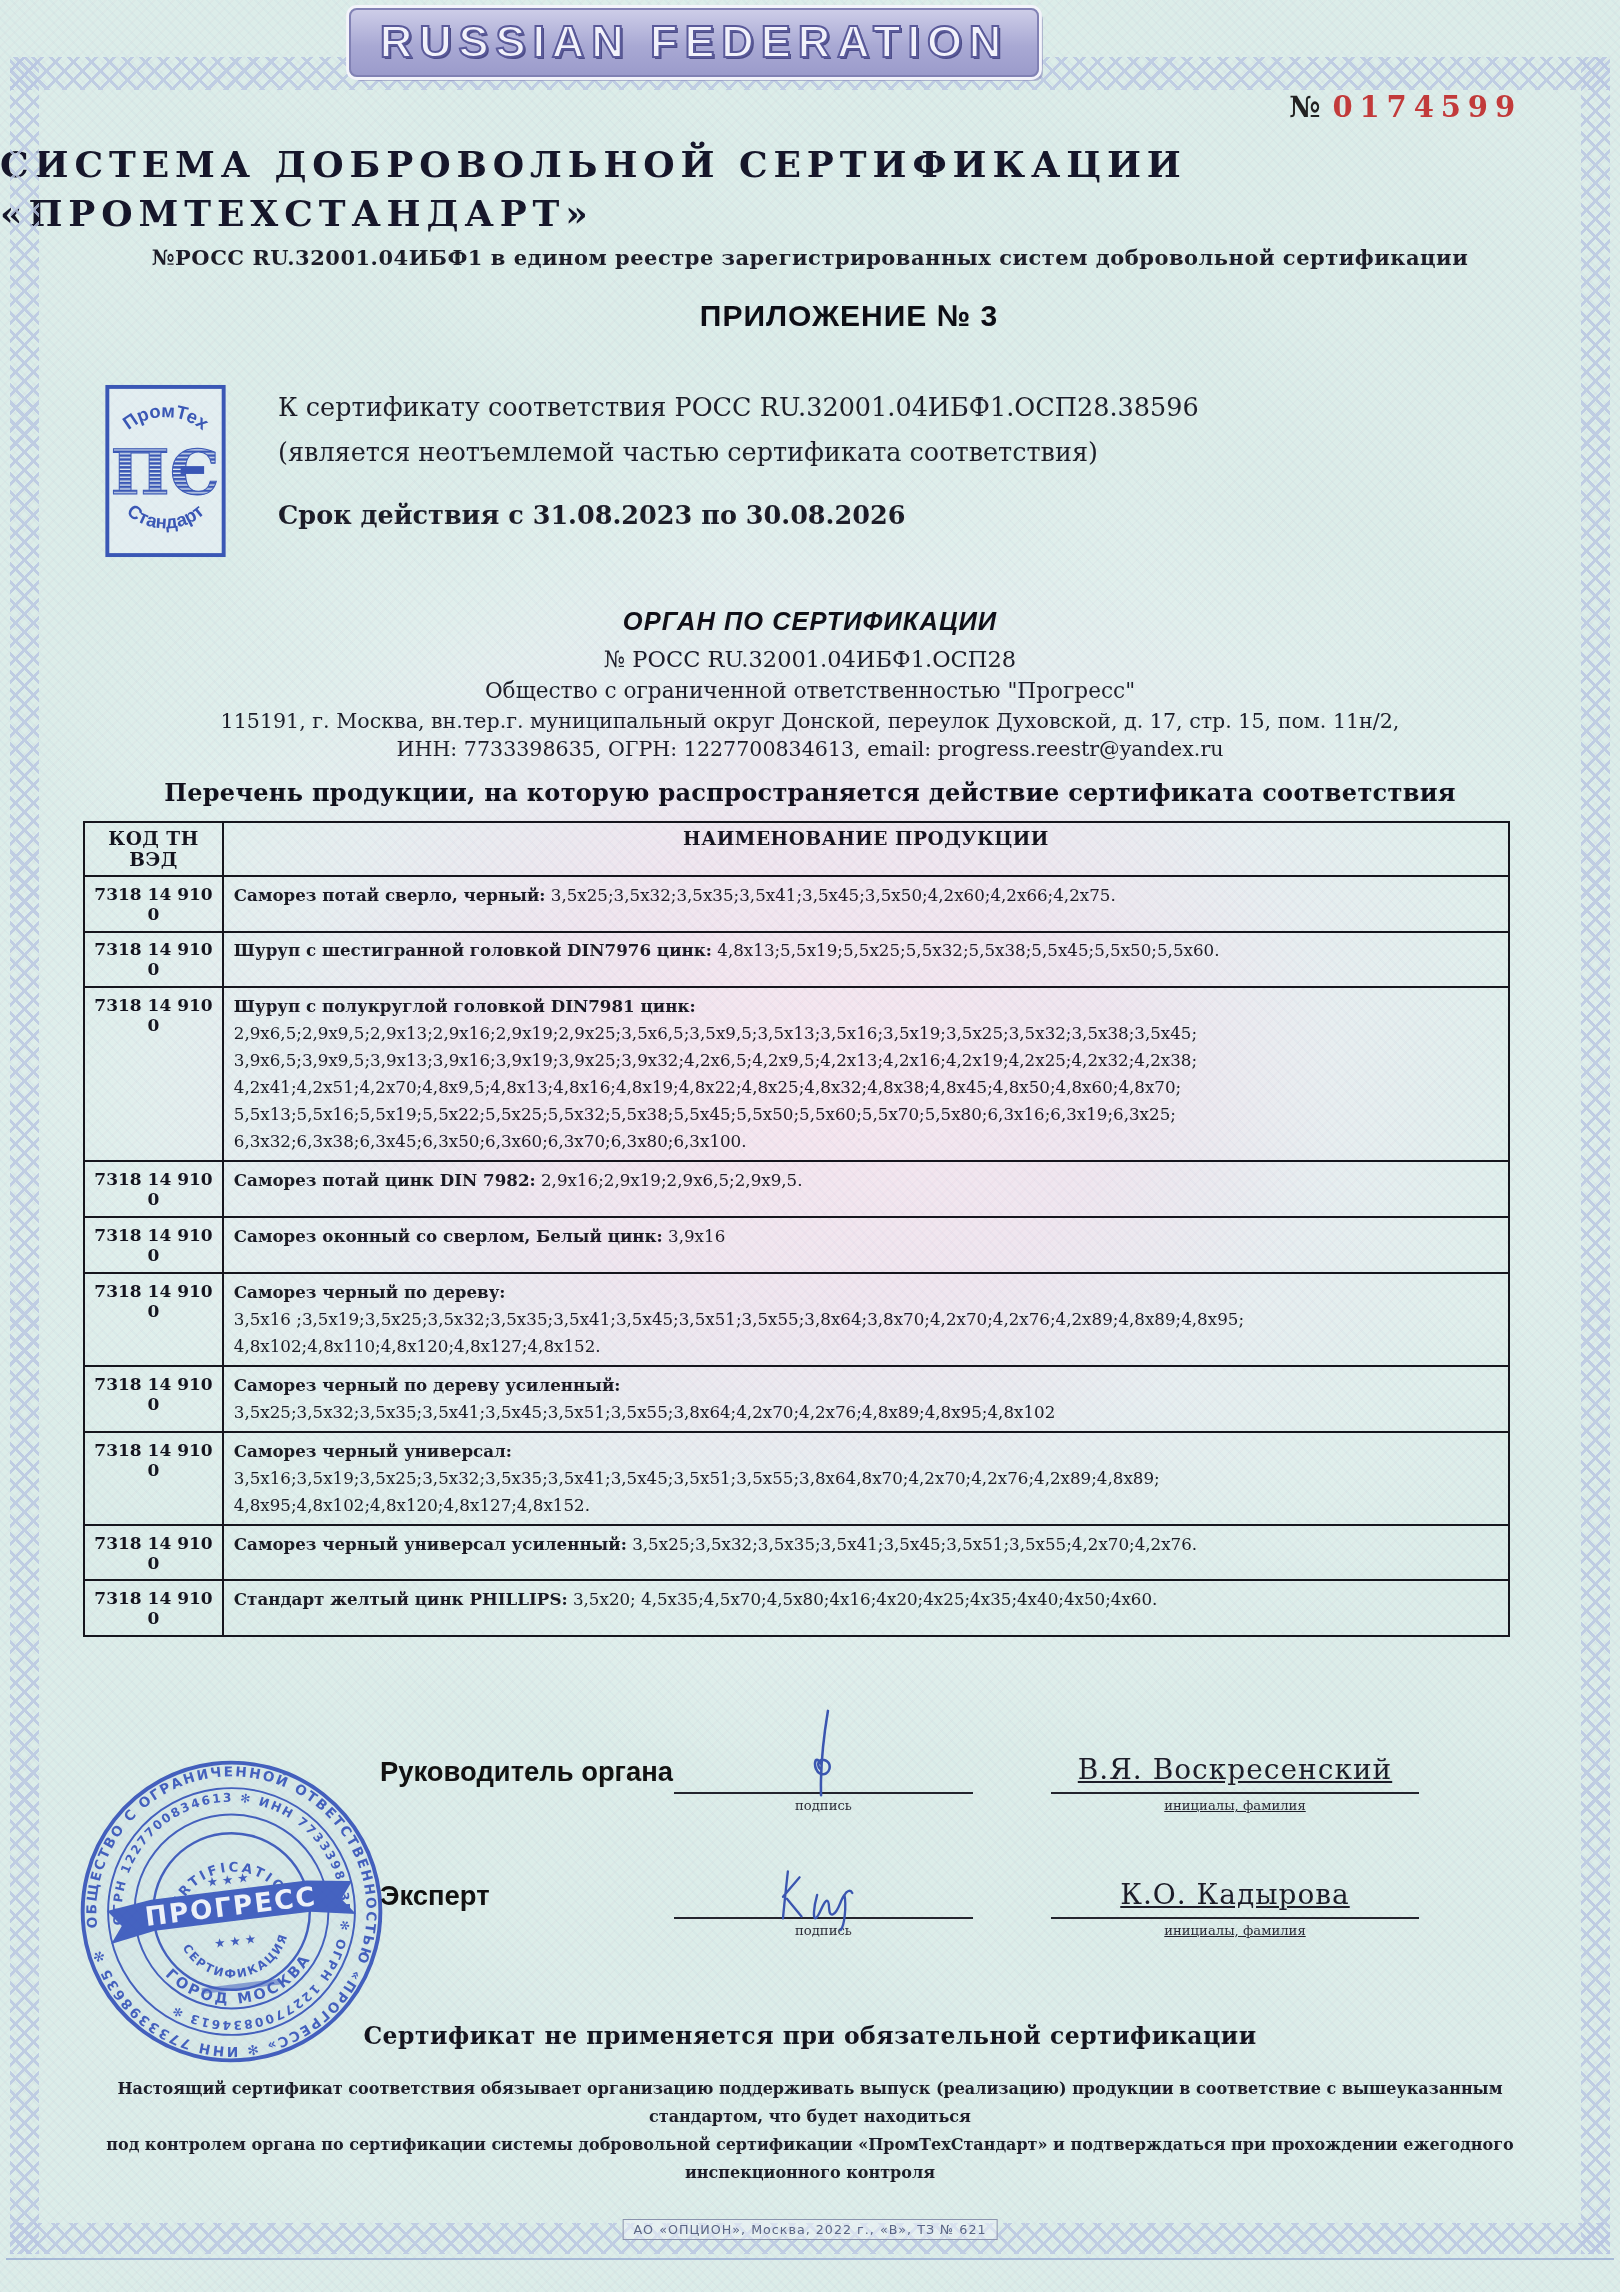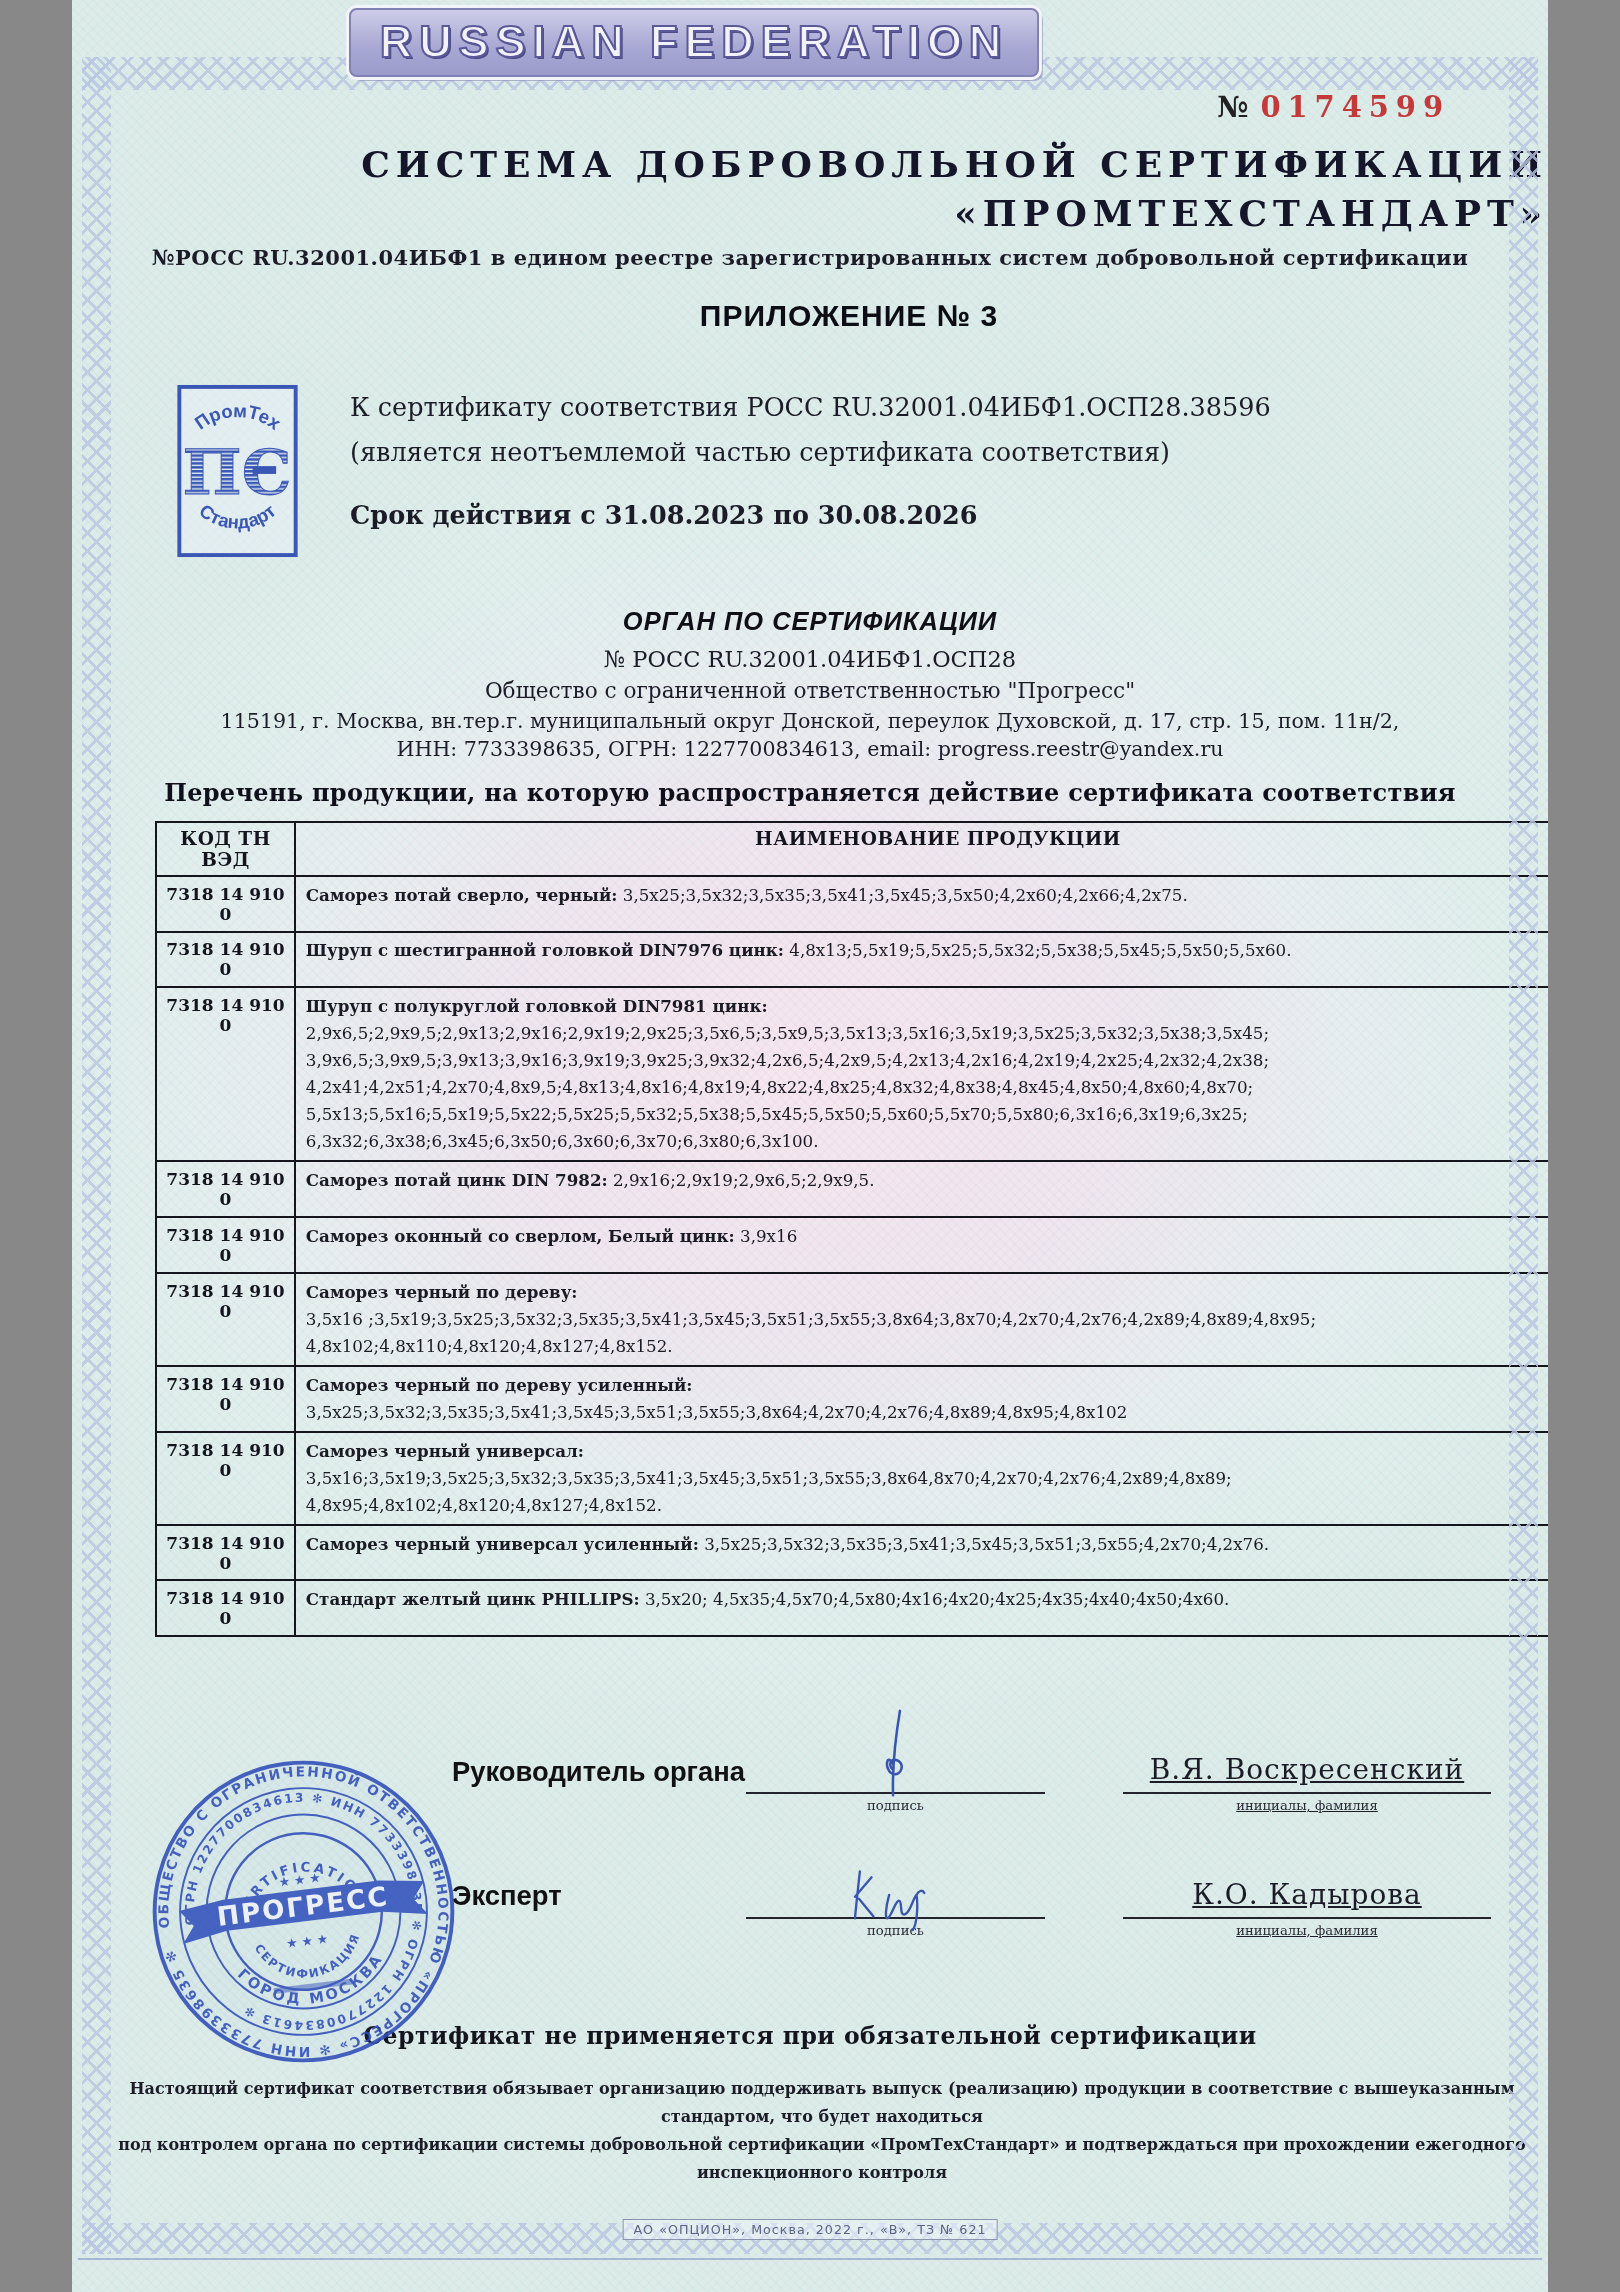--- a/index.html
+++ b/index.html
@@ -1,18 +1,18 @@
 <!DOCTYPE html>
 <html><head>
 <meta charset="utf-8">
 <style>
   html,body{margin:0;padding:0;background:#888;}
   .page{
     position:relative;
-    width:1476px;height:2293px;
+    width:1620px;height:2293px;
     margin:0 auto;
     overflow:hidden;
     font-family:"DejaVu Serif", serif;
     color:#1c1c28;
     background:
       repeating-linear-gradient(45deg, rgba(120,160,200,0.05) 0 2px, transparent 2px 6.9px),
       repeating-linear-gradient(-45deg, rgba(200,120,160,0.04) 0 2px, transparent 2px 6.9px),
       radial-gradient(ellipse 882px 686px at 50% 47%, #f6e6ef 0%, #efe6ef 35%, #e7eef0 60%, #e0efec 80%, #dcede9 100%);
   }
   
@@ -39,21 +39,21 @@
     font-size:45px;letter-spacing:6.9px;color:#f2f2fb;
     -webkit-text-stroke:2px #5a5a9a;
     text-shadow:2px 2px 0 #4d4d88;
     white-space:nowrap;
   }
   .doc-number{position:absolute;top:90px;right:98px;font-size:29px;z-index:4;}
   .doc-number .num-label{color:#222;font-weight:600;letter-spacing:2px;}
   .doc-number .num-value{color:#c23a3a;font-weight:700;letter-spacing:6.9px;margin-left:9.8px;}
 
   
-  .sys-title{margin:63px 0 0 0;text-align:right;font-size:36px;font-weight:600;letter-spacing:5.9px;line-height:1.35;color:#16162a;}
+  .sys-title{margin:63px 0 0 0;text-align:left;font-size:36px;font-weight:600;letter-spacing:5.9px;line-height:1.35;color:#16162a;}
   .registry-line{margin-top:7.8px;text-align:center;font-size:21px;font-weight:700;letter-spacing:0.5px;}
   .agency-line{margin-top:3.9px;text-align:center;font-size:24.5px;font-weight:700;letter-spacing:0.5px;}
   .appendix{position:relative;left:39px;margin-top:29px;text-align:center;
     font-family:"Liberation Sans", sans-serif;font-weight:700;font-size:30px;letter-spacing:1px;color:#0d0d15;}
 
   
   .cert-row{display:flex;margin:9.8px 0 0 104px;}
   .logo-box{flex:0 0 123px;margin-top:41px;}
   .cert-lines{margin:49px 0 0 51px;font-size:25.5px;}
   .cert-line1{margin-bottom:15px;}

